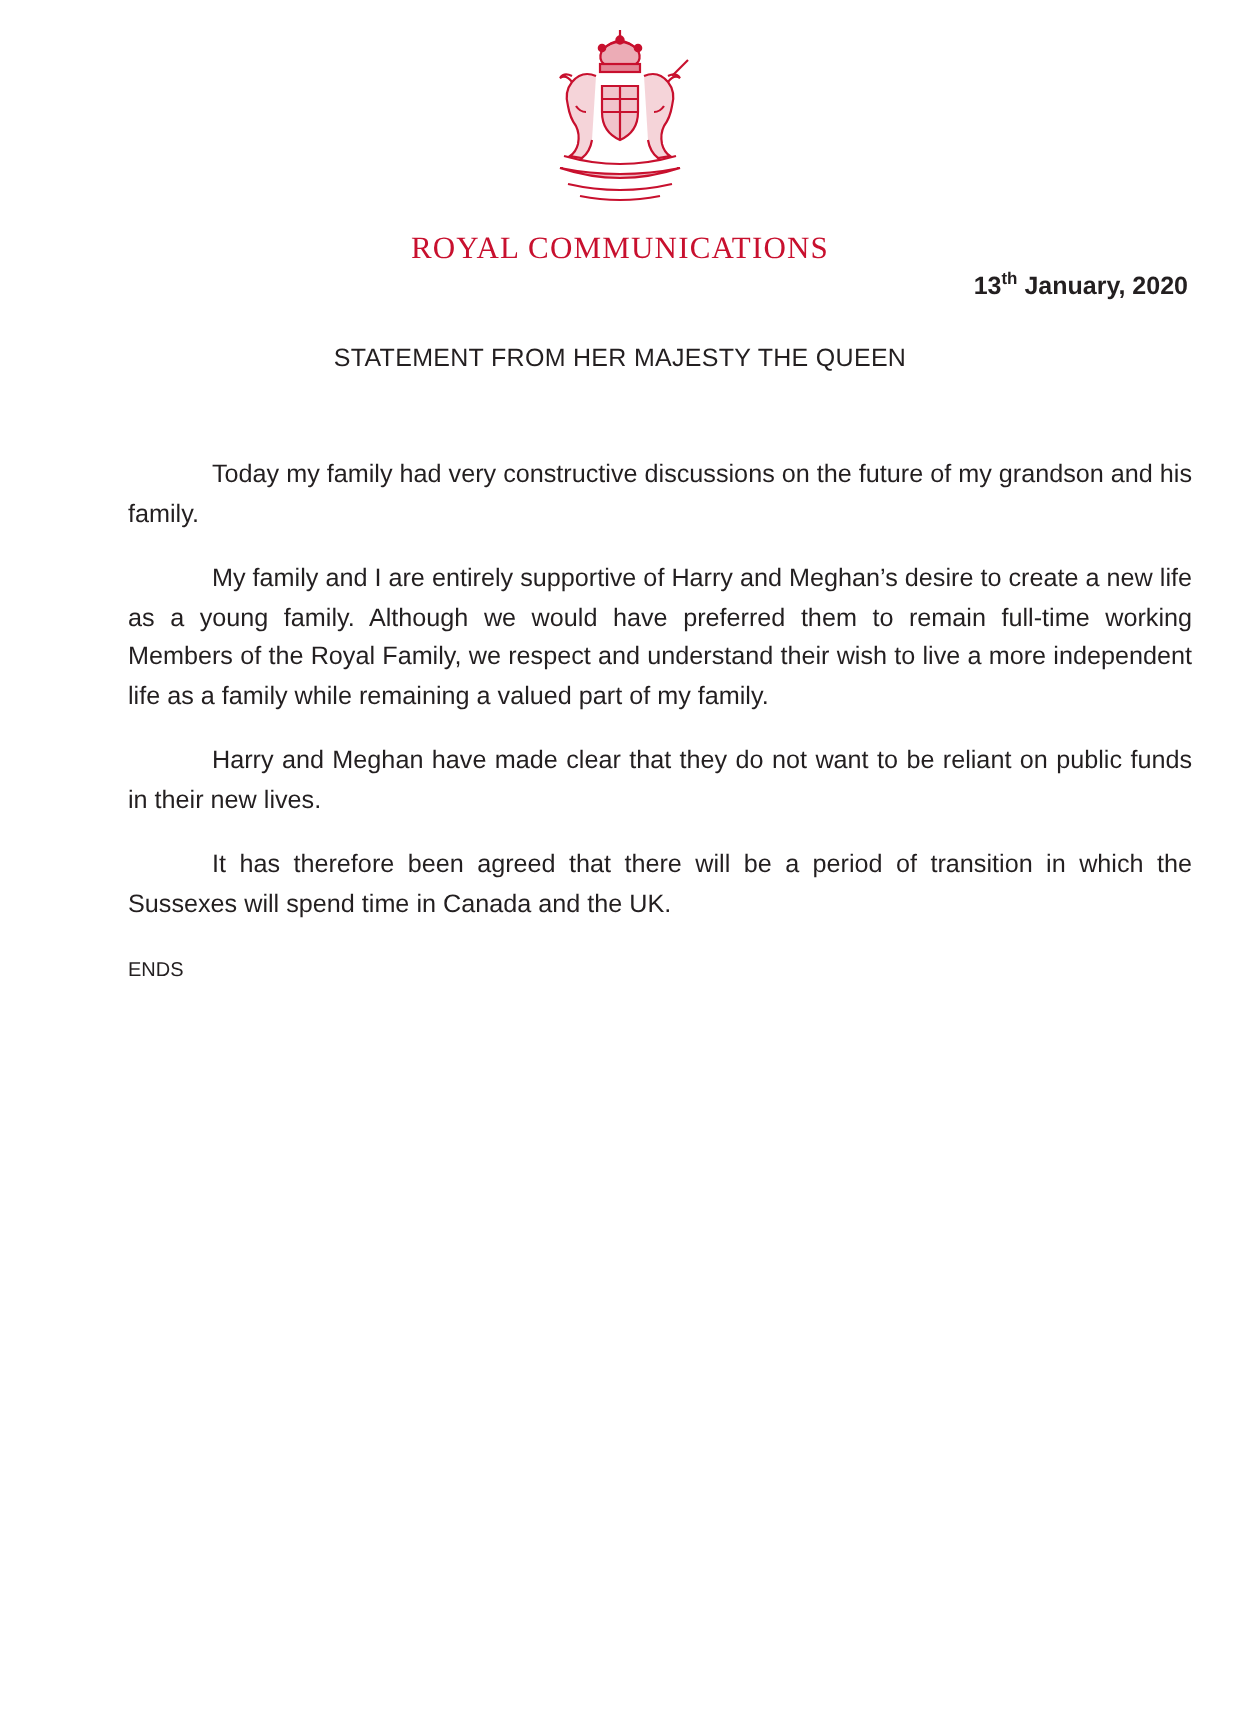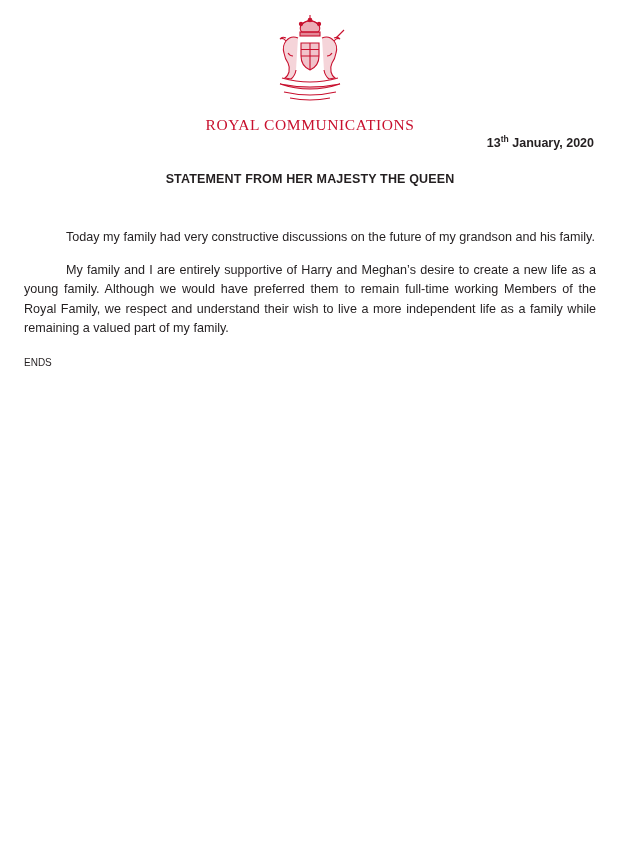--- a/index.html
+++ b/index.html
@@ -46,30 +46,31 @@
     font-weight: bold;
     font-size: 12.5px;
     padding-right: 2px;
   }
   .date-line sup {
     font-size: 8.5px;
     vertical-align: super;
   }
   .title {
     text-align: center;
-    font-weight: bold;
+    font-weight: normal;
     font-size: 12.5px;
     margin-top: 22px;
     letter-spacing: 0.15px;
   }
   .body-copy {
     margin-top: 42px;
     font-size: 12.6px;
     line-height: 1.55;
     text-align: justify;
+    margin-left: 40px;
   }
   .body-copy p {
     margin: 0 0 13px 0;
     text-indent: 42px;
   }
   .ends {
     font-size: 10px;
     margin-top: 16px;
   }
 </style>
@@ -112,16 +113,18 @@
 
   <div class="masthead">ROYAL COMMUNICATIONS</div>
 
   <div class="date-line"><span>13</span><sup>th</sup><span> January, 2020</span></div>
 
   <div class="title">STATEMENT FROM HER MAJESTY THE QUEEN</div>
 
   <div class="body-copy">
     <p>Today my family had very constructive discussions on the future of my grandson and his family.</p>
     <p>My family and I are entirely supportive of Harry and Meghan’s desire to create a new life as a young family. Although we would have preferred them to remain full-time working Members of the Royal Family, we respect and understand their wish to live a more independent life as a family while remaining a valued part of my family.</p>
+    <p>Harry and Meghan have made clear that they do not want to be reliant on public funds in their new lives.</p>
+    <p>It has therefore been agreed that there will be a period of transition in which the Sussexes will spend time in Canada and the UK.</p>
     <div class="ends">ENDS</div>
   </div>
 
 </div>
 
 </body></html>

